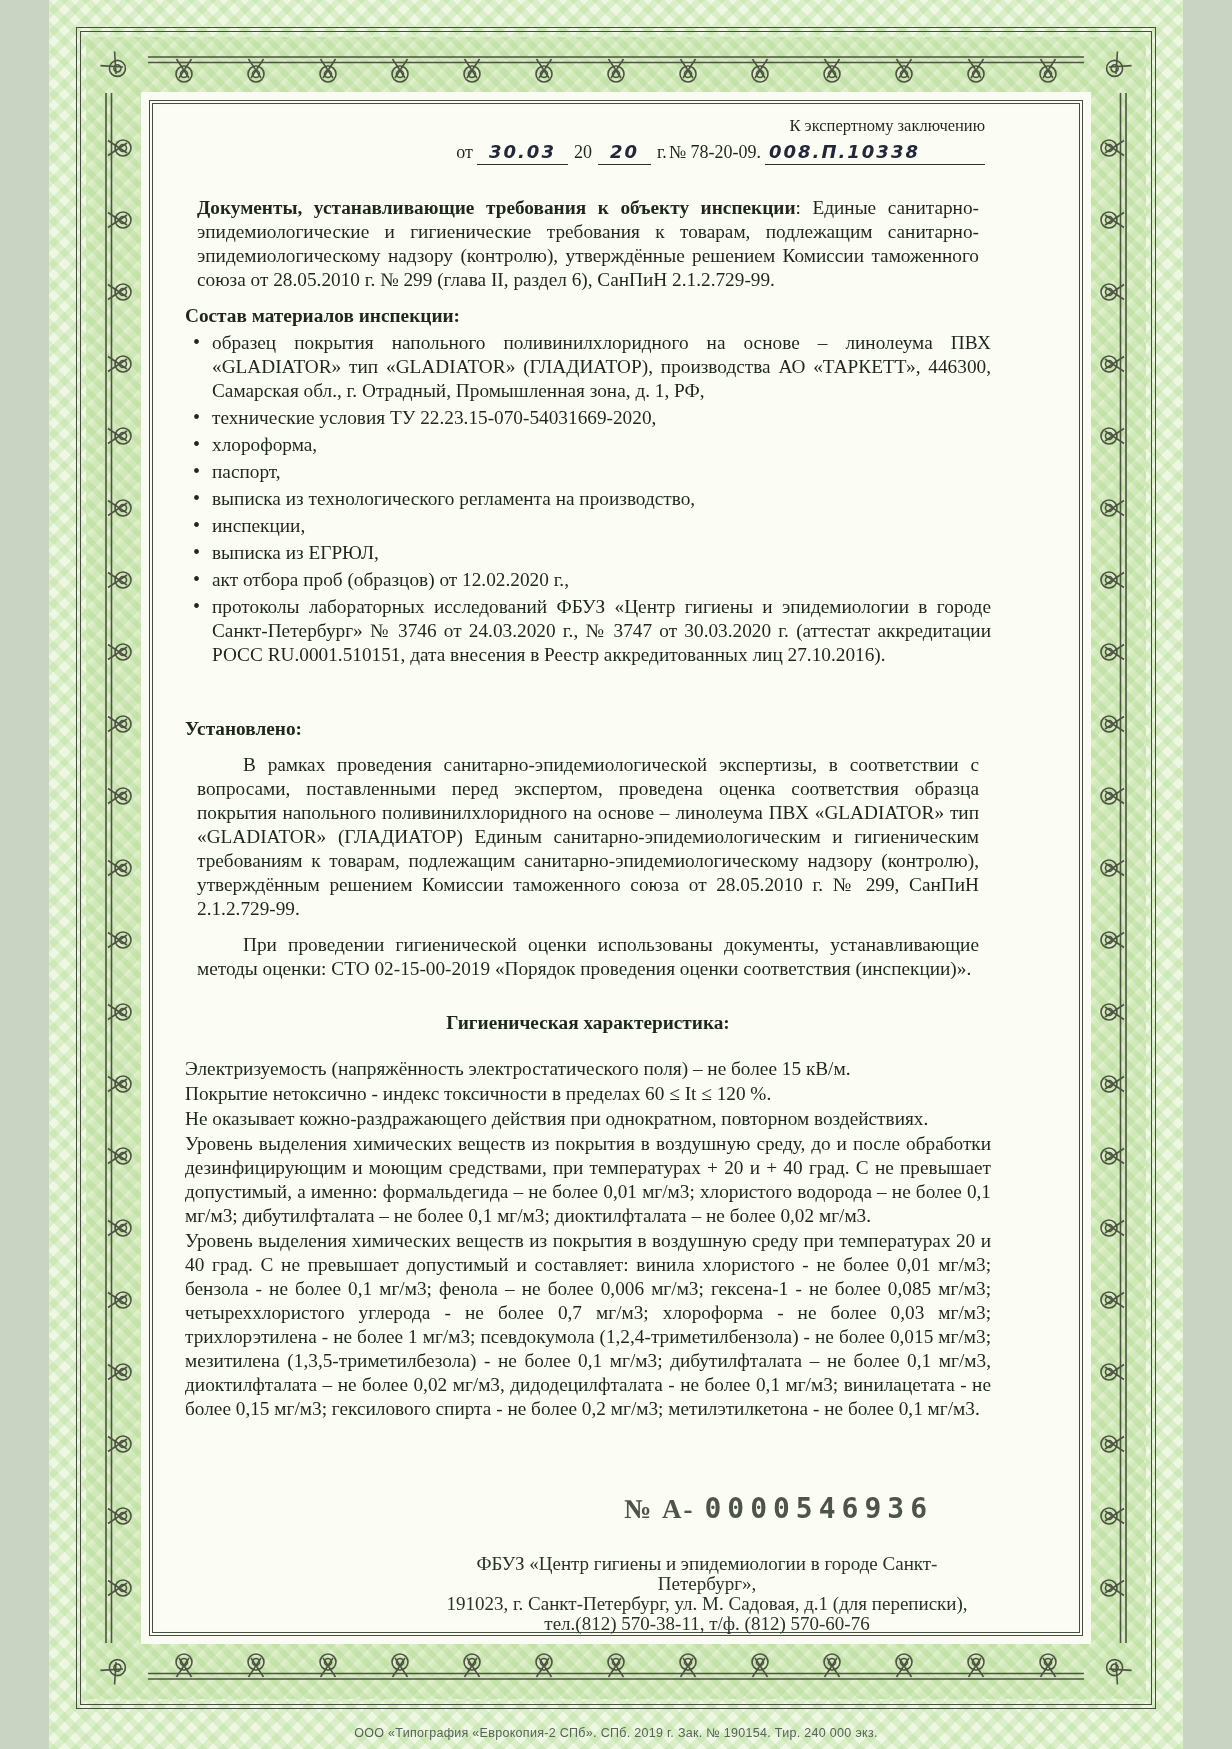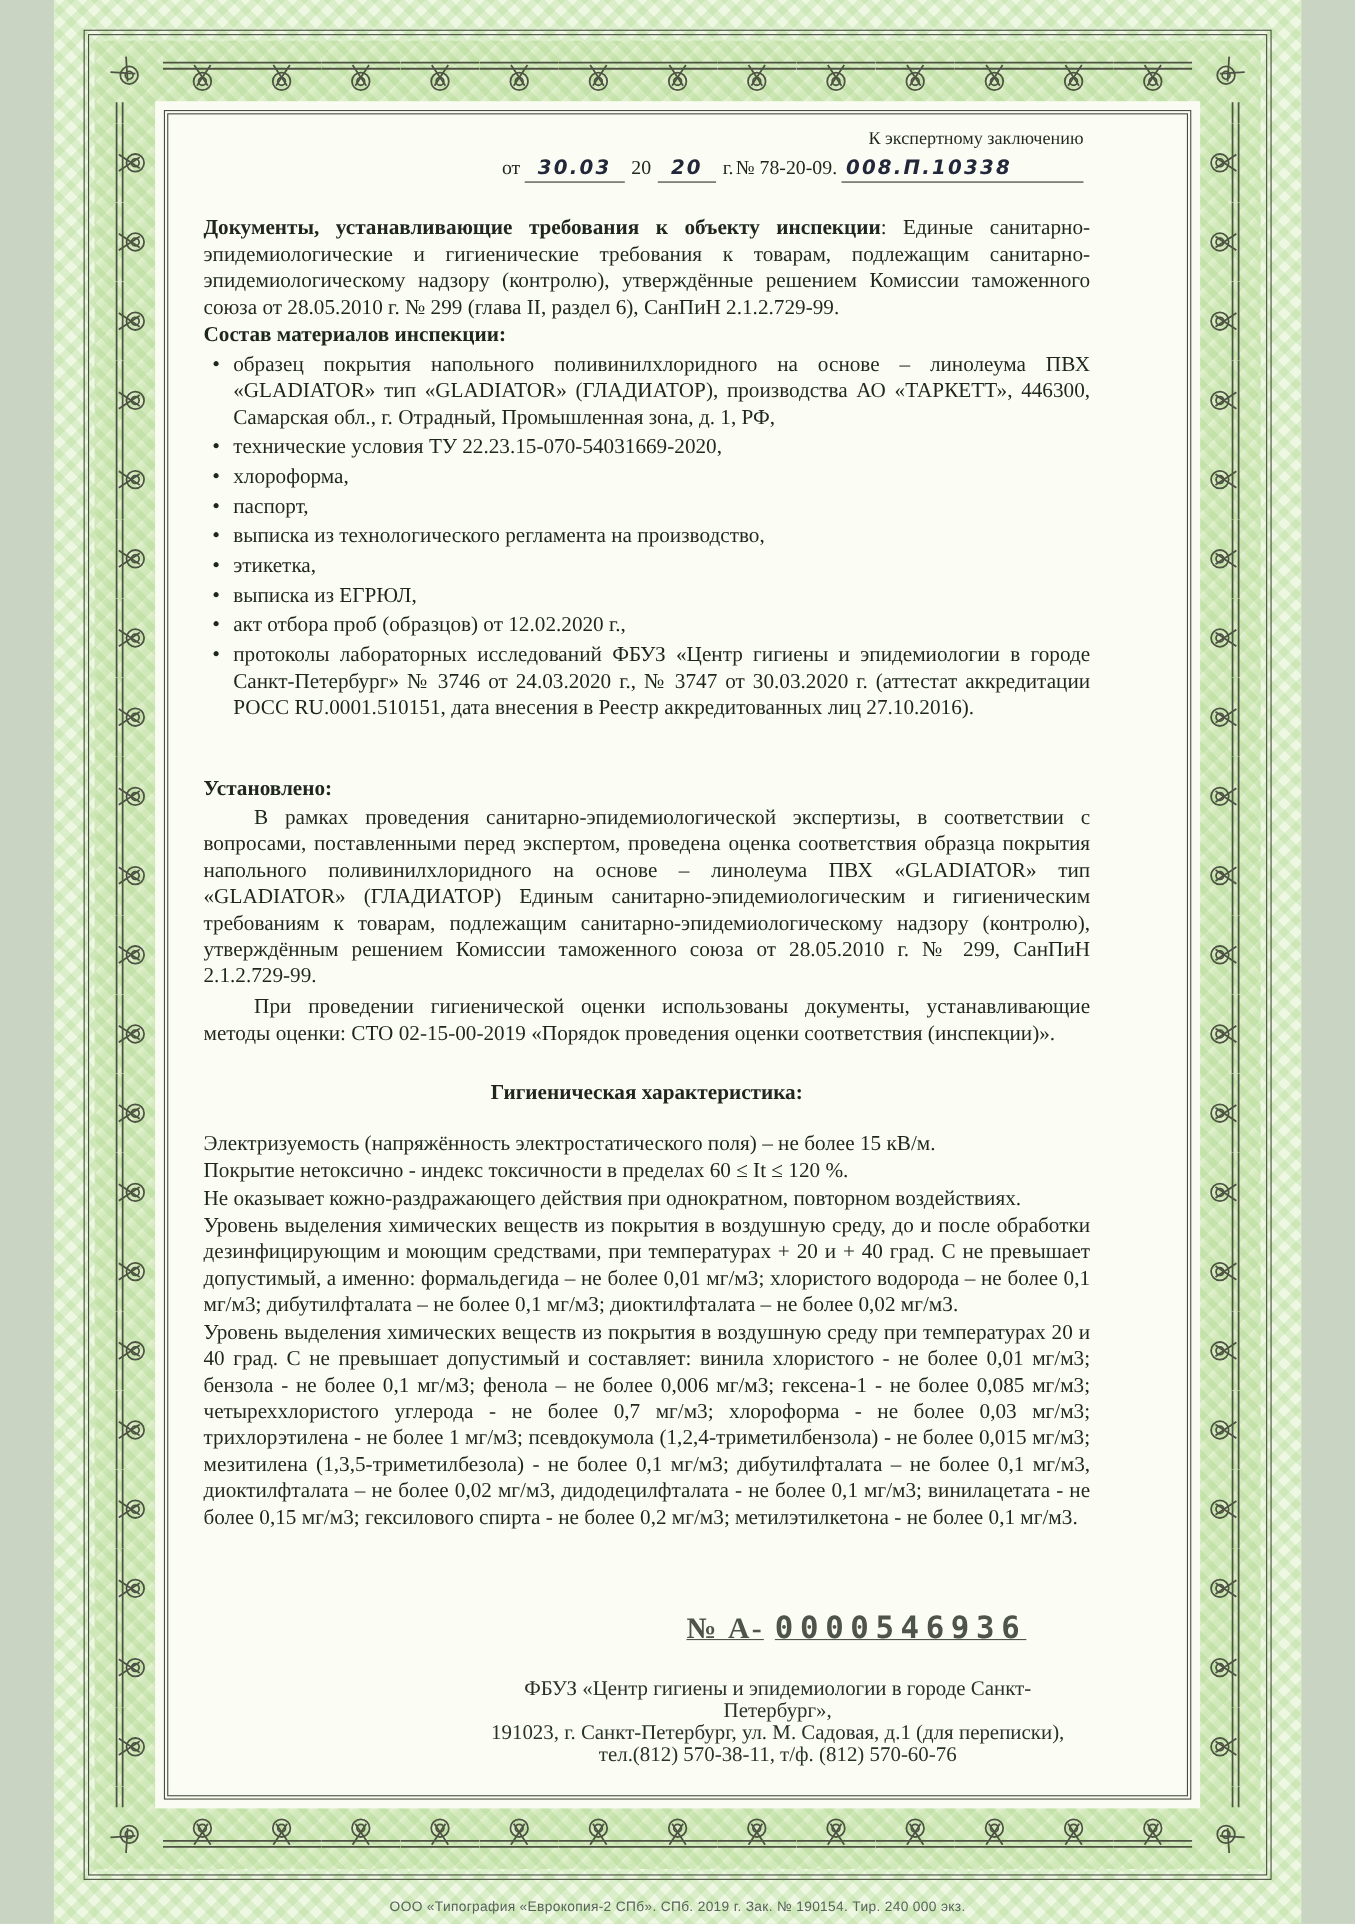--- a/index.html
+++ b/index.html
@@ -37,34 +37,34 @@
     font-size:19.3px;line-height:24px;}
   
   .hdr-note{text-align:right;font-size:16.5px;padding-right:6px;}
   .date-line{display:flex;justify-content:flex-end;align-items:baseline;margin-top:2px;height:40px;font-size:18px;padding-right:2px;}
   .hand{font-family:"DejaVu Sans",sans-serif;font-style:italic;font-weight:600;
     font-size:18px;letter-spacing:2px;color:#23273a;transform:rotate(-1deg);}
   .blank{display:inline-block;border-bottom:1.7px solid #2d3129;padding:0 12px;margin:0 4px;}
   .blank-num{padding:0 6px 0 4px;min-width:210px;}
   .yr{margin:0 2px;}
   
-  .p-just{text-align:justify;margin:0;}
+  .p-just{text-align:justify;margin:12px;}
   .lead{font-weight:bold;}
   .p1{margin-top:16px;}
   .list-title{font-weight:bold;margin:1px 0 2px 0;}
   ul.materials{list-style:none;margin:0;padding:0;}
   ul.materials li{position:relative;padding-left:27px;margin:3px 0;text-align:justify;}
   ul.materials li::before{content:"•";position:absolute;left:8px;top:-1px;font-size:20px;}
   .sec-title{font-weight:bold;margin:50px 0 2px 0;}
   .indent{text-indent:46px;}
   .estp2{margin-top:4px;}
   .center-title{font-weight:bold;text-align:center;margin:30px 0 22px 0;}
   .hyg p{margin:0 0 1px 0;}
   
-  .serial{margin-top:76px;text-align:right;padding-right:58px;white-space:nowrap;color:#4e544b;text-decoration:underline;}
+  .serial{margin-top:76px;text-align:right;padding-right:58px;white-space:nowrap;color:#4e544b;}
   .serial .pre{font-weight:bold;font-size:27px;letter-spacing:2px;}
   .serial .digits{font-family:"DejaVu Sans Mono",monospace;font-size:28px;font-weight:600;letter-spacing:6px;margin-left:10px;}
   
   .org{width:540px;margin:30px 14px 0 auto;text-align:center;font-size:19px;line-height:20px;color:#28322a;}
   .print-line{position:absolute;left:0;right:0;bottom:9px;text-align:center;
     font-family:"Liberation Sans","DejaVu Sans",sans-serif;font-size:12.5px;color:#57635a;letter-spacing:.3px;}
 </style>
 </head>
 <body>
 
@@ -739,21 +739,21 @@
     <p class="p-just p1"><span class="lead">Документы, устанавливающие требования к объекту инспекции</span><span>: Единые санитарно-эпидемиологические и гигиенические  требования к товарам, подлежащим санитарно-эпидемиологическому  надзору (контролю), утверждённые решением Комиссии таможенного союза от 28.05.2010 г. № 299 (глава II, раздел 6), СанПиН 2.1.2.729-99.</span></p>
 
     <div class="list-title">Состав материалов инспекции:</div>
 
     <ul class="materials">
       <li>образец покрытия напольного поливинилхлоридного на основе – линолеума ПВХ «GLADIATOR» тип «GLADIATOR» (ГЛАДИАТОР), производства АО «ТАРКЕТТ», 446300, Самарская обл., г. Отрадный, Промышленная зона, д. 1, РФ,</li>
       <li>технические условия ТУ 22.23.15-070-54031669-2020,</li>
       <li>хлороформа,</li>
       <li>паспорт,</li>
       <li>выписка из технологического регламента на производство,</li>
-      <li>этикетка,</li>
+      <li>инспекции,</li>
       <li>выписка из ЕГРЮЛ,</li>
       <li>акт отбора проб (образцов) от 12.02.2020 г.,</li>
       <li>протоколы лабораторных исследований ФБУЗ «Центр гигиены и эпидемиологии в городе Санкт-Петербург» № 3746 от 24.03.2020 г.,  № 3747 от 30.03.2020 г.  (аттестат аккредитации РОСС RU.0001.510151, дата внесения в Реестр аккредитованных лиц 27.10.2016).</li>
     </ul>
 
     <div class="sec-title">Установлено:</div>
     <p class="p-just indent">В рамках проведения санитарно-эпидемиологической экспертизы, в соответствии с вопросами, поставленными перед экспертом, проведена оценка соответствия образца покрытия напольного поливинилхлоридного на основе – линолеума ПВХ «GLADIATOR» тип «GLADIATOR» (ГЛАДИАТОР) Единым санитарно-эпидемиологическим и гигиеническим требованиям к товарам, подлежащим санитарно-эпидемиологическому  надзору (контролю), утверждённым решением Комиссии таможенного союза от 28.05.2010 г. № 299, СанПиН 2.1.2.729-99.</p>
     <p class="p-just indent estp2">При проведении гигиенической оценки использованы документы, устанавливающие методы оценки: СТО 02-15-00-2019 «Порядок проведения оценки соответствия (инспекции)».</p>
 
     <div class="center-title">Гигиеническая характеристика:</div>

